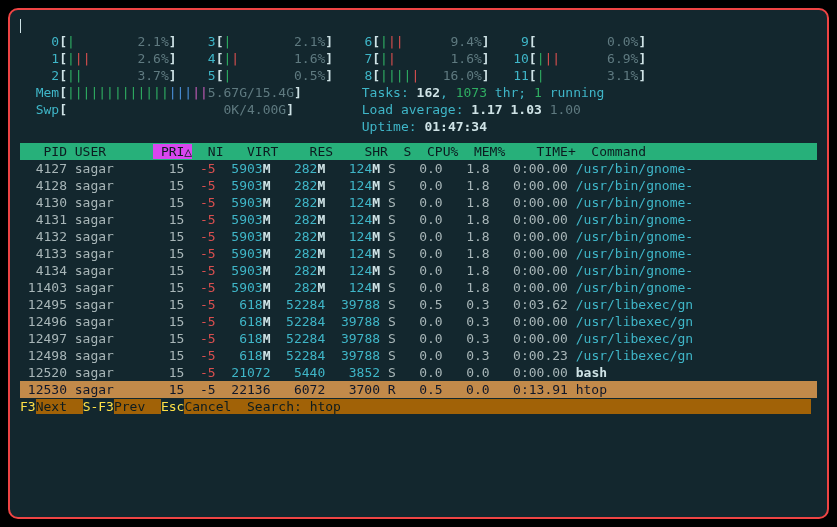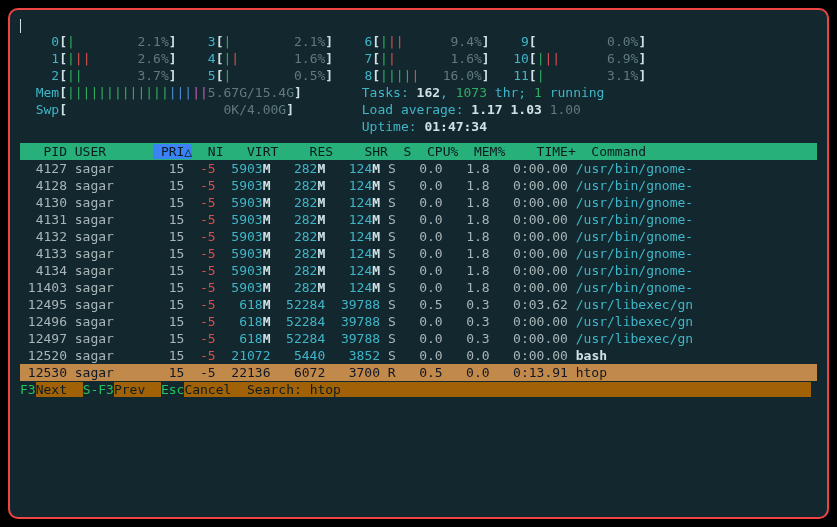--- a/index.html
+++ b/index.html
@@ -20,24 +20,24 @@
   .cursor{display:inline-block;width:1px;height:14px;background:#cfe3e6;vertical-align:middle}
   .cyan{color:#3fb6c8}
   .grey{color:#5f7a80}
   .white{color:#cfe3e6;font-weight:bold}
   .green{color:#2fae62}
   .red{color:#d84f4f}
   .blue{color:#4a8fd8}
   .mag{color:#c25bb7}
   .row{white-space:pre}
   .hdr{background:#27b07a;color:#0c1c20;white-space:pre}
-  .hdr .sort{background:#3b82f6;color:#0c1c20}
+  .hdr .sort{background:#d946ef;color:#0c1c20}
   .hl{background:#c28a4a;color:#0f172a;white-space:pre}
   .fn{white-space:pre}
-  .fn .key{color:#22c55e}
+  .fn .key{color:#fde047}
   .fn .lab{background:#a16207;color:#0c1c20}
   .spacer{height:8px}
   td{padding:0}
 </style>
 </head>
 <body>
 
 <div class="term">
   <div class="row"><span class="cursor"></span></div>
   <div id="meters">
@@ -53,17 +53,18 @@
       <div class="row">  4128 sagar       15 <span class="red"> -5</span> <span class="cyan"> <span>5903</span><span class="white">M</span></span> <span class="cyan">  <span>282</span><span class="white">M</span></span> <span class="cyan">  <span>124</span><span class="white">M</span></span> S   0.0   1.8   0:00.00 <span class="cyan">/usr/bin/gnome-</span></div>
       <div class="row">  4130 sagar       15 <span class="red"> -5</span> <span class="cyan"> <span>5903</span><span class="white">M</span></span> <span class="cyan">  <span>282</span><span class="white">M</span></span> <span class="cyan">  <span>124</span><span class="white">M</span></span> S   0.0   1.8   0:00.00 <span class="cyan">/usr/bin/gnome-</span></div>
       <div class="row">  4131 sagar       15 <span class="red"> -5</span> <span class="cyan"> <span>5903</span><span class="white">M</span></span> <span class="cyan">  <span>282</span><span class="white">M</span></span> <span class="cyan">  <span>124</span><span class="white">M</span></span> S   0.0   1.8   0:00.00 <span class="cyan">/usr/bin/gnome-</span></div>
       <div class="row">  4132 sagar       15 <span class="red"> -5</span> <span class="cyan"> <span>5903</span><span class="white">M</span></span> <span class="cyan">  <span>282</span><span class="white">M</span></span> <span class="cyan">  <span>124</span><span class="white">M</span></span> S   0.0   1.8   0:00.00 <span class="cyan">/usr/bin/gnome-</span></div>
       <div class="row">  4133 sagar       15 <span class="red"> -5</span> <span class="cyan"> <span>5903</span><span class="white">M</span></span> <span class="cyan">  <span>282</span><span class="white">M</span></span> <span class="cyan">  <span>124</span><span class="white">M</span></span> S   0.0   1.8   0:00.00 <span class="cyan">/usr/bin/gnome-</span></div>
       <div class="row">  4134 sagar       15 <span class="red"> -5</span> <span class="cyan"> <span>5903</span><span class="white">M</span></span> <span class="cyan">  <span>282</span><span class="white">M</span></span> <span class="cyan">  <span>124</span><span class="white">M</span></span> S   0.0   1.8   0:00.00 <span class="cyan">/usr/bin/gnome-</span></div>
       <div class="row"> 11403 sagar       15 <span class="red"> -5</span> <span class="cyan"> <span>5903</span><span class="white">M</span></span> <span class="cyan">  <span>282</span><span class="white">M</span></span> <span class="cyan">  <span>124</span><span class="white">M</span></span> S   0.0   1.8   0:00.00 <span class="cyan">/usr/bin/gnome-</span></div>
       <div class="row"> 12495 sagar       15 <span class="red"> -5</span> <span class="cyan">  <span>618</span><span class="white">M</span></span> <span class="cyan"> 52284</span> <span class="cyan"> 39788</span> S   0.5   0.3   0:03.62 <span class="cyan">/usr/libexec/gn</span></div>
       <div class="row"> 12496 sagar       15 <span class="red"> -5</span> <span class="cyan">  <span>618</span><span class="white">M</span></span> <span class="cyan"> 52284</span> <span class="cyan"> 39788</span> S   0.0   0.3   0:00.00 <span class="cyan">/usr/libexec/gn</span></div>
       <div class="row"> 12497 sagar       15 <span class="red"> -5</span> <span class="cyan">  <span>618</span><span class="white">M</span></span> <span class="cyan"> 52284</span> <span class="cyan"> 39788</span> S   0.0   0.3   0:00.00 <span class="cyan">/usr/libexec/gn</span></div>
+      <div class="row"> 12498 sagar       15 <span class="red"> -5</span> <span class="cyan">  <span>618</span><span class="white">M</span></span> <span class="cyan"> 52284</span> <span class="cyan"> 39788</span> S   0.0   0.3   0:00.23 <span class="cyan">/usr/libexec/gn</span></div>
       <div class="row"> 12520 sagar       15 <span class="red"> -5</span> <span class="cyan"> 21072</span> <span class="cyan">  5440</span> <span class="cyan">  3852</span> S   0.0   0.0   0:00.00 <span class="white">bash</span></div>
       <div class="hl"> 12530 sagar       15  -5  22136   6072   3700 R   0.5   0.0   0:13.91 htop                                                                                </div>
     </div>
   <div id="fnbar" class="fn"><span class="key">F3</span><span class="lab">Next  </span><span class="key">S-F3</span><span class="lab">Prev  </span><span class="key">Esc</span><span class="lab">Cancel </span><span class="lab"> Search: htop                                                            </span></div>
 </div>
 
 </body></html>

